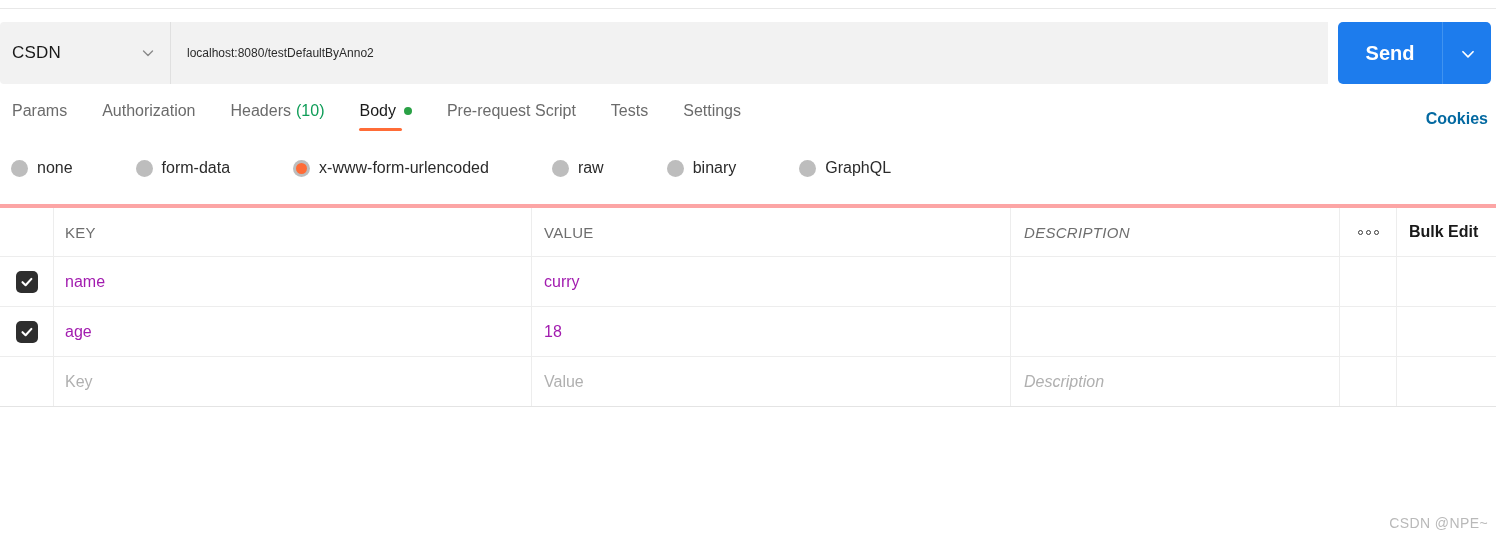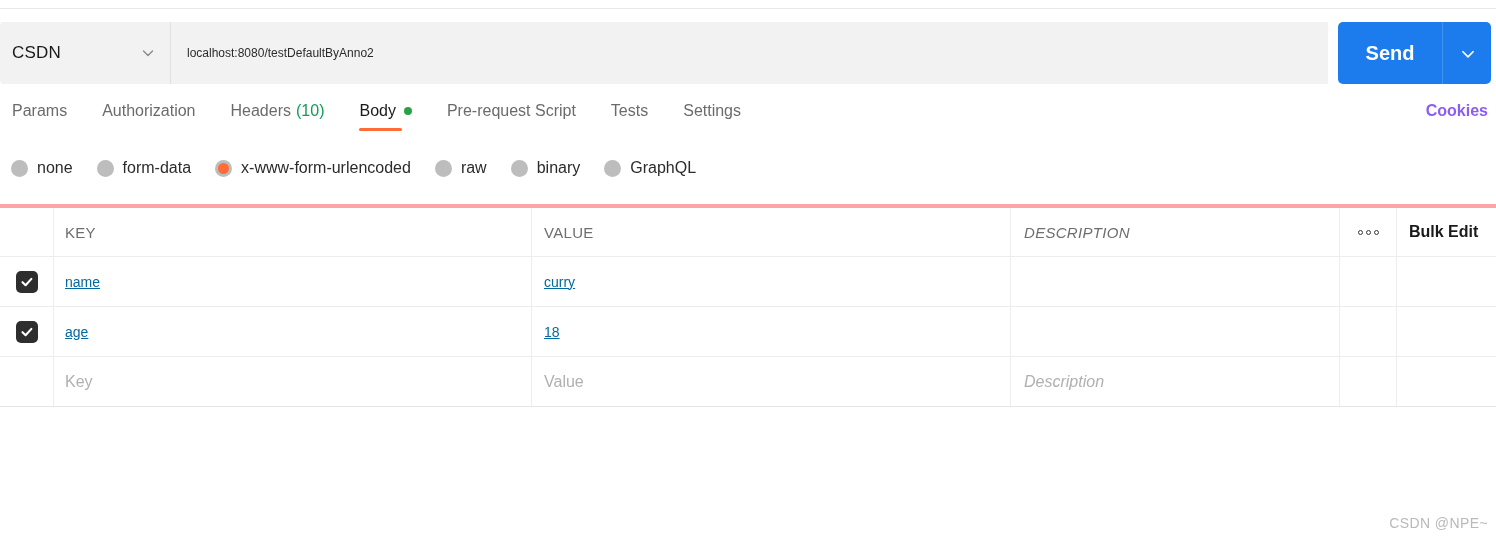--- a/index.html
+++ b/index.html
@@ -138,34 +138,35 @@
     left: 0;
     right: 10px;
     bottom: 0;
     height: 3px;
     background: #ff6c37;
     border-radius: 2px;
   }
   .cookies-link {
     position: absolute;
     right: 8px;
-    top: 0;
+    top: 8px;
     font-size: 16px;
     font-weight: bold;
-    color: #8b5cf6;
+    color: #0369a1;
     cursor: pointer;
   }
 
   
   .radio-row {
     position: absolute;
     top: 159px;
     left: 11px;
     display: flex;
     align-items: center;
+    gap: 39px;
   }
   .radio-opt {
     display: flex;
     align-items: center;
     margin-right: 24px;
     cursor: pointer;
     font-size: 16px;
     color: #2b2b2b;
     white-space: nowrap;
   }
@@ -263,21 +264,21 @@
     font-weight: bold;
     color: #1a1a1a;
     cursor: pointer;
     white-space: nowrap;
   }
   .head-text {
     font-size: 15px;
     color: #6e6e6e;
     letter-spacing: .3px;
   }
-  .cell-text { font-size: 14px; color: #0369a1; text-decoration: underline; }
+  .cell-text { font-size: 16px; color: #a21caf; }
   .cell-ph { font-size: 16px; color: #b0b0b0; }
 
   .cbox {
     width: 22px;
     height: 22px;
     border-radius: 5px;
     background: #2e2e2e;
     display: flex;
     align-items: center;
     justify-content: center;

